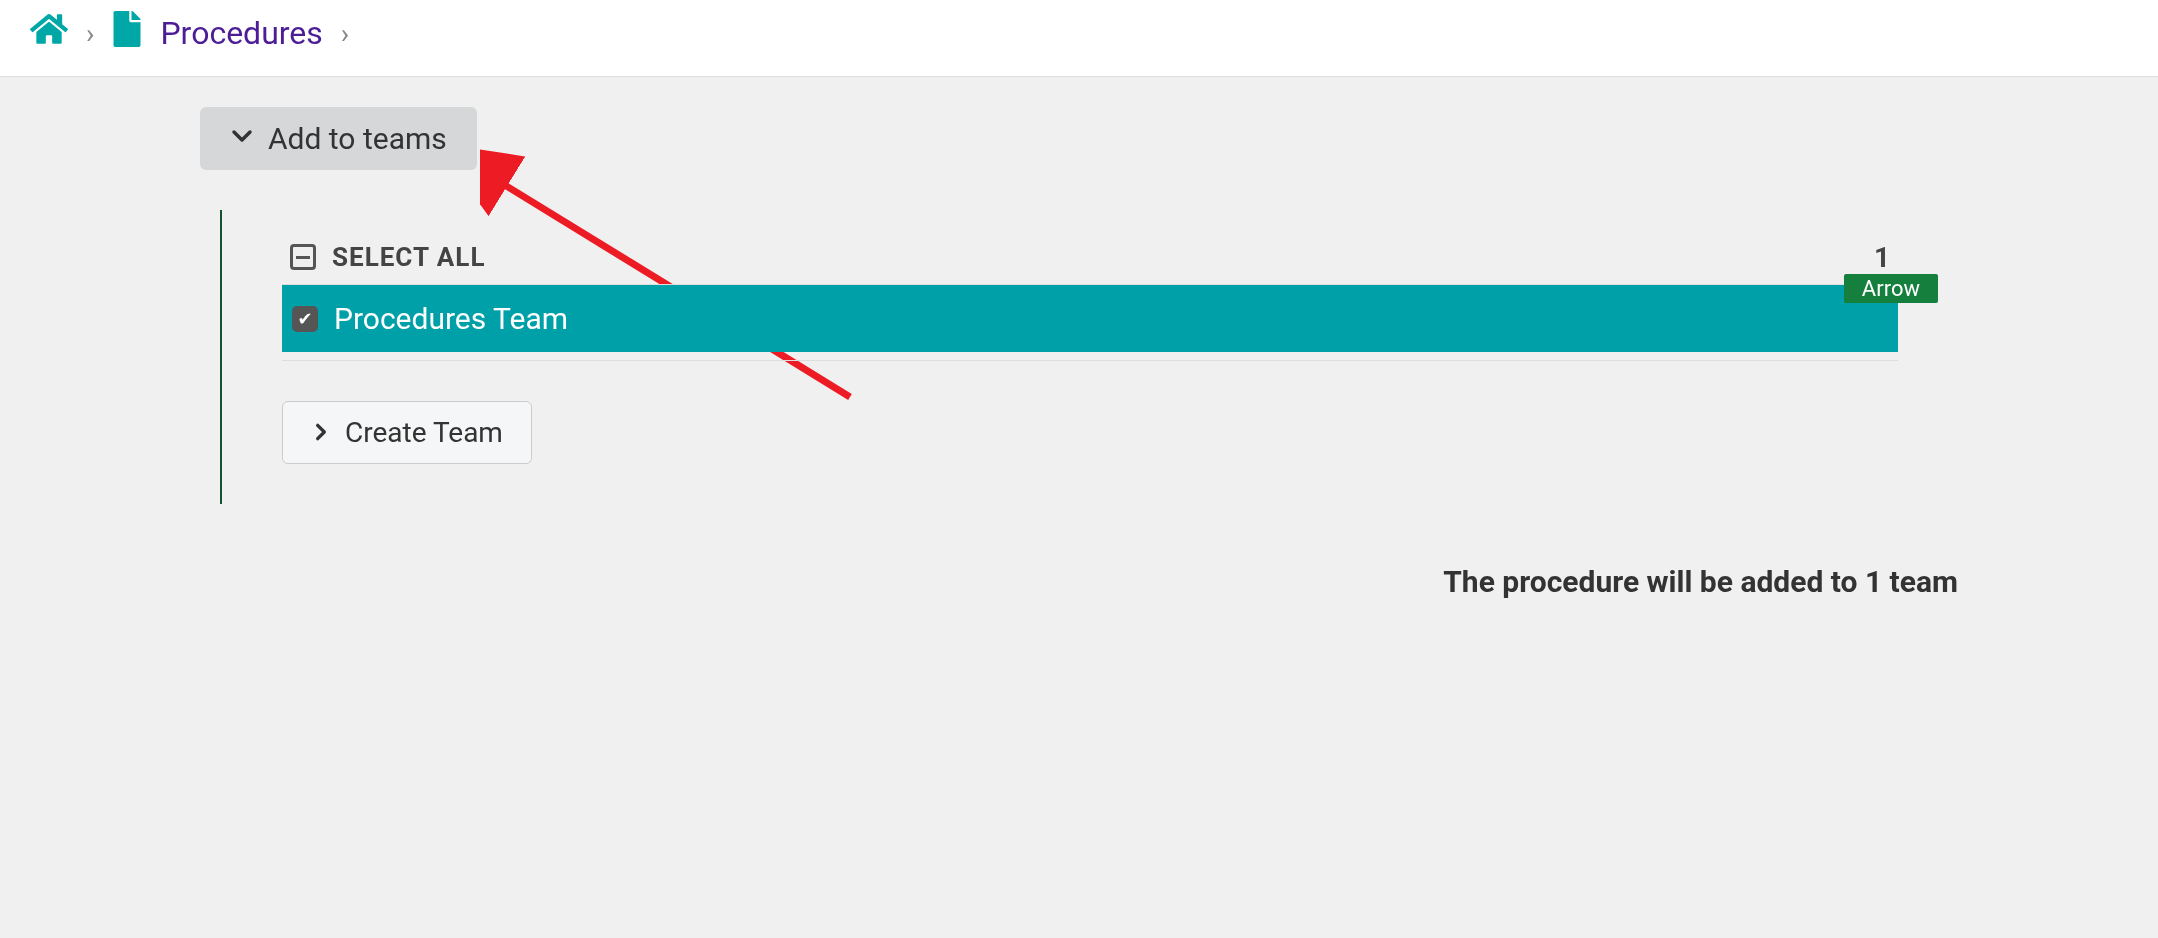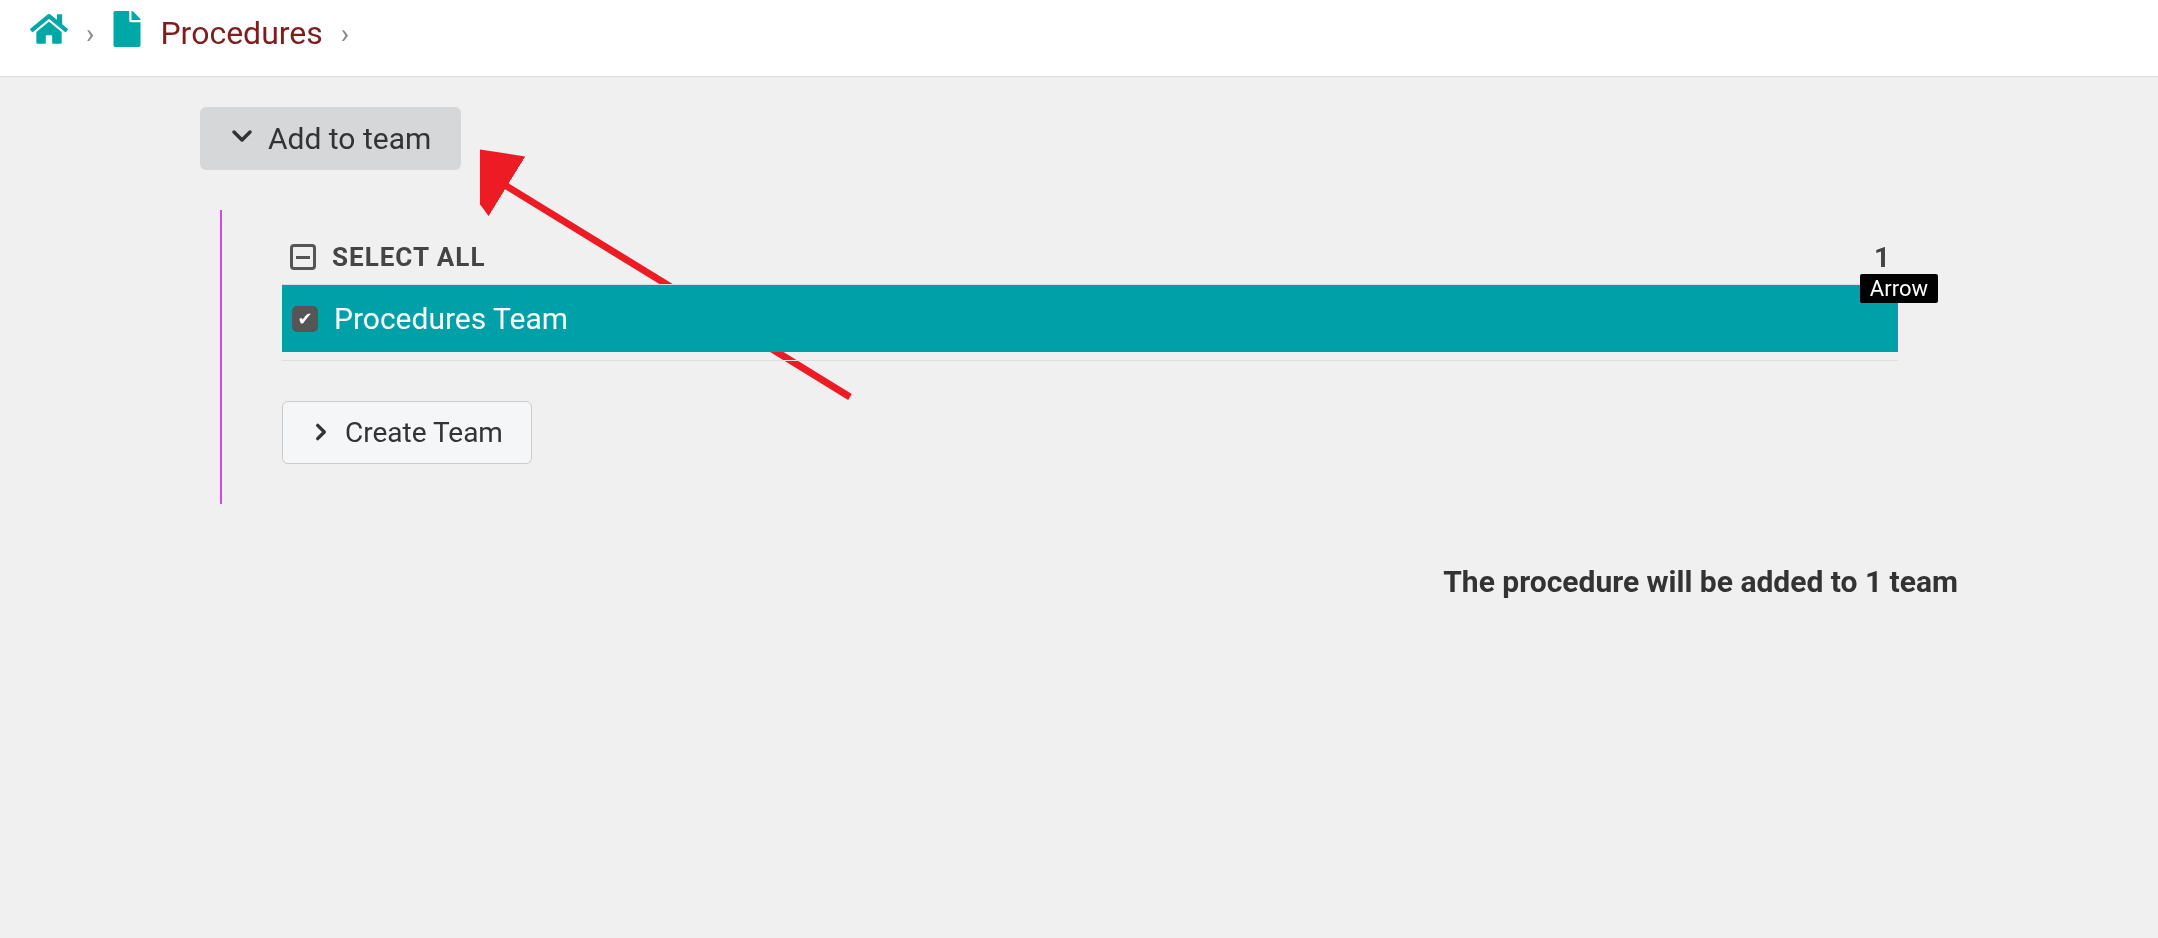--- a/index.html
+++ b/index.html
@@ -31,21 +31,21 @@
     .breadcrumb .sep {
       color: #888;
       font-size: 28px;
     }
     .breadcrumb .file-icon svg {
       width: 30px;
       height: 36px;
       fill: #00a7a7;
     }
     .breadcrumb .link {
-      color: #7f1d1d;
+      color: #4c1d95;
       cursor: pointer;
     }
     .breadcrumb .current {
       color: #333;
       font-weight: 600;
     }
     .main {
       padding: 30px 200px 0 200px;
       position: relative;
     }
@@ -60,21 +60,21 @@
       color: #333;
       cursor: pointer;
     }
     .collapse-header .chev {
       font-size: 28px;
       font-weight: 700;
     }
     .panel {
       margin-left: 20px;
       margin-top: 40px;
-      border-left: 2px solid #d946ef;
+      border-left: 2px solid #14532d;
       padding: 20px 60px 40px 60px;
       position: relative;
     }
     .select-all-row {
       display: flex;
       align-items: center;
       gap: 16px;
       padding: 12px 8px;
       border-bottom: 1px solid #ddd;
       position: relative;
@@ -104,24 +104,24 @@
       position: absolute;
       right: 8px;
       font-size: 28px;
       font-weight: 700;
       color: #444;
     }
     .arrow-tag {
       position: absolute;
       right: -40px;
       top: 44px;
-      background: #000000;
+      background: #15803d;
       color: #fff;
       font-size: 22px;
-      padding: 2px 10px;
+      padding: 2px 18px;
       border-radius: 2px;
     }
     .team-list {
       border-bottom: 1px solid #ddd;
       padding-bottom: 8px;
     }
     .team-row {
       display: flex;
       align-items: center;
       gap: 16px;
@@ -207,21 +207,21 @@
 </div>
 
 <div class="main">
 
   <div class="collapse-header">
     <span class="chev">
       <svg width="24" height="24" viewBox="0 0 24 24" fill="none" stroke="#333" stroke-width="3.5" stroke-linecap="round" stroke-linejoin="round">
           <polyline points="4 8 12 16 20 8"></polyline>
         </svg>
     </span>
-    <span>Add to team</span>
+    <span>Add to teams</span>
   </div>
 
   <svg class="annotation-arrow" width="420" height="320">
     <defs>
       <marker id="arrhead" markerWidth="12" markerHeight="10" refX="2" refY="5" orient="auto">
         <polygon points="0 0, 12 5, 0 10" fill="#ed1c24"></polygon>
       </marker>
     </defs>
     <line x1="370" y1="290" x2="15" y2="72" stroke="#ed1c24" stroke-width="7" marker-end="url(#arrhead)"></line>
   </svg>

